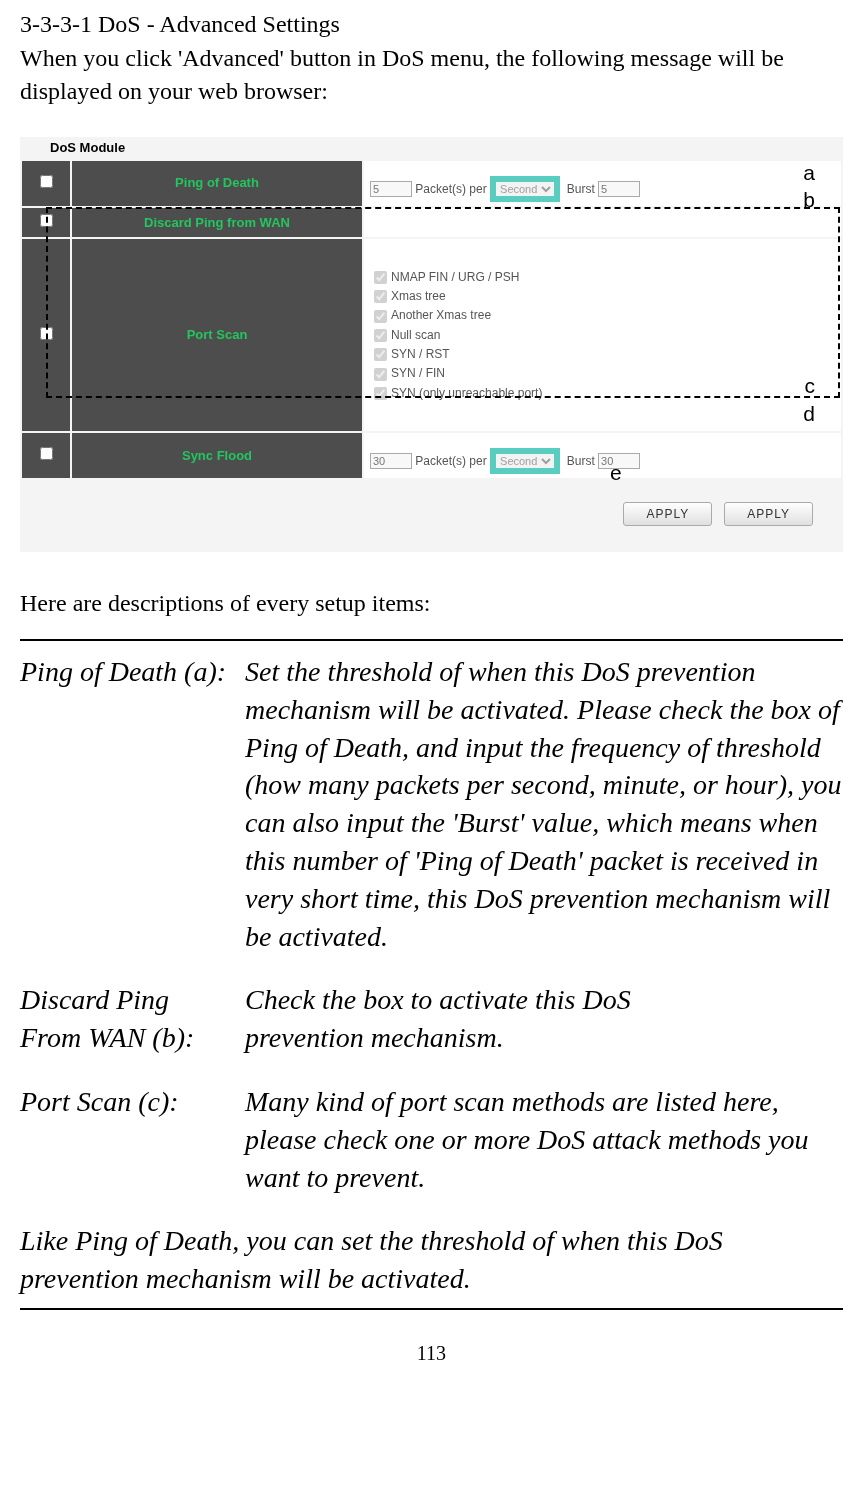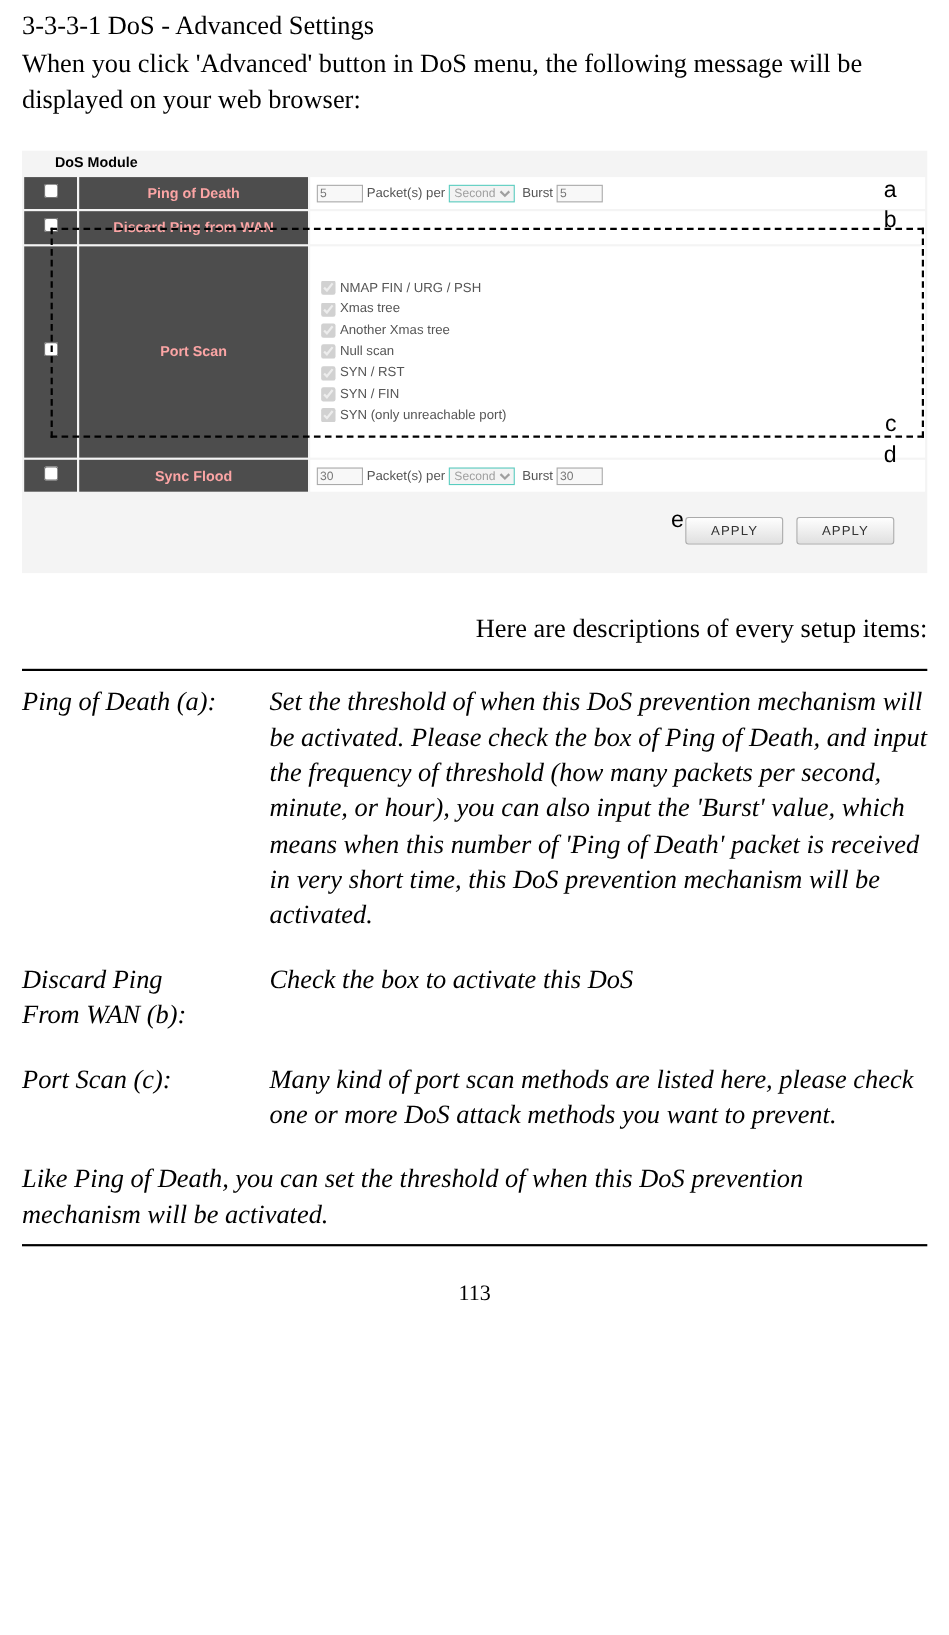--- a/index.html
+++ b/index.html
@@ -46,47 +46,48 @@
     background: #4d4d4d;
     width: 48px;
     text-align: center;
     padding: 6px 0;
   }
   .chk-cell input {
     margin: 0;
   }
   .label-cell {
     background: #4d4d4d;
-    color: #fca5a5;
+    color: #22c55e;
     font-weight: bold;
     font-size: 13px;
     text-align: center;
-    width: 208px;
+    width: 290px;
     padding: 6px 0;
   }
   .ctrl-cell {
     background: #fff;
     color: #555;
     padding: 4px 6px;
     position: relative;
   }
   .ctrl-cell input[type=text] {
     width: 36px;
     font-size: 11px;
     border: 1px solid #aaa;
     background: #f8f8f8;
     color: #777;
     padding: 1px 2px;
   }
   .ctrl-cell select {
     font-size: 11px;
-    border: 1px solid #14b8a6;
+    border: 6px solid #14b8a6;
     background: #eee;
     color: #777;
     padding: 0;
+    margin-top: 11px;
   }
   .portscan-list {
     line-height: 1.6;
   }
   .portscan-list label {
     display: block;
     color: #555;
   }
   .portscan-list input {
     margin-right: 4px;
@@ -116,30 +117,29 @@
     background: linear-gradient(#fefefe,#e0e0e0);
     border: 1px solid #aaa;
     border-radius: 3px;
     padding: 3px 22px;
     margin-left: 6px;
     cursor: pointer;
   }
   .descline {
     font-size: 24px;
     margin: 0 0 20px 0;
-    text-align: right;
   }
   hr.thick {
     border: none;
     border-top: 2px solid #000;
     margin: 6px 0 12px 0;
   }
   .defs {
     font-style: italic;
-    font-size: 24px;
+    font-size: 28px;
   }
   .defs-row {
     display: flex;
     margin-bottom: 26px;
   }
   .defs-row:last-child {
     margin-bottom: 10px;
   }
   .defs-label {
     width: 225px;
@@ -235,20 +235,21 @@
     <div class="defs-label">Ping of Death (a):</div>
     <div class="defs-text">Set the threshold of when this DoS prevention mechanism will be activated. Please check the box of Ping of Death, and input the frequency of threshold (how many packets per second, minute, or hour), you can also input the 'Burst' value, which means when this number of 'Ping of Death' packet is received in very short time, this DoS prevention mechanism will be activated.</div>
   </div>
   <div class="defs-row">
     <div class="defs-label">
       <span>Discard Ping</span><br>
       <span>From WAN (b):</span>
     </div>
     <div class="defs-text">
       <span>Check the box to activate this DoS</span><br>
+      <span>prevention mechanism.</span>
     </div>
   </div>
   <div class="defs-row">
     <div class="defs-label">Port Scan (c):</div>
     <div class="defs-text">Many kind of port scan methods are listed here, please check one or more DoS attack methods you want to prevent.</div>
   </div>
   <div class="defs-row">
     <div class="defs-text">Like Ping of Death, you can set the threshold of when this DoS prevention mechanism will be activated.</div>
   </div>
 </div>

